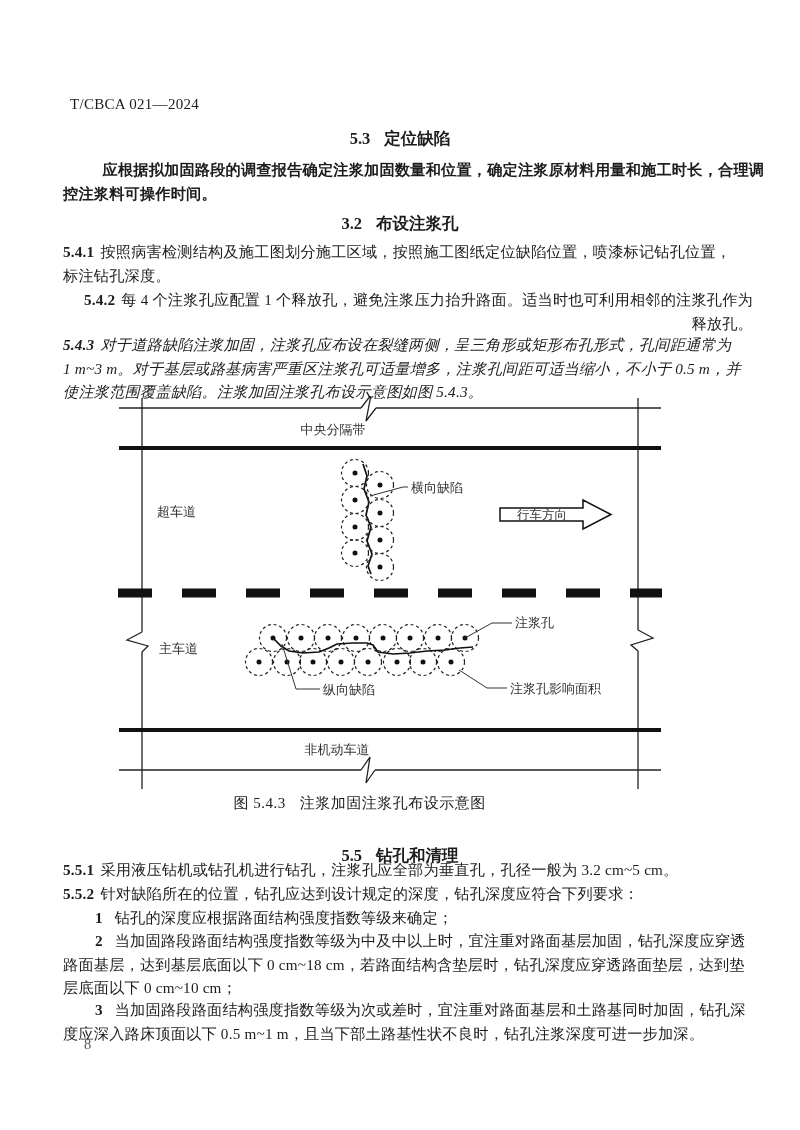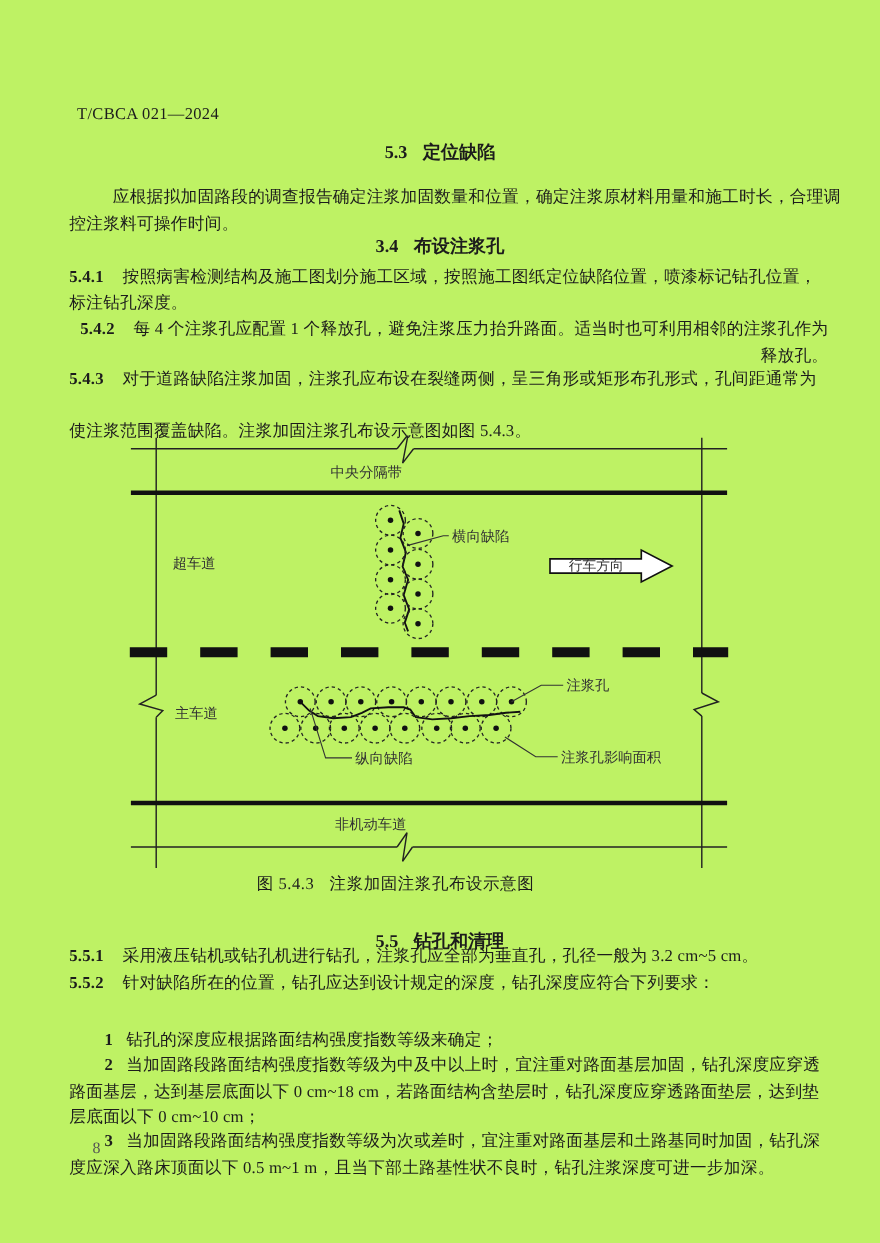--- a/index.html
+++ b/index.html
@@ -1,40 +1,40 @@
 <!DOCTYPE html>
 <html><head>
 <meta charset="utf-8">
 <style>
   html,body{margin:0;padding:0;background:#888;}
   .page{
     position:relative;
     width:800px;height:1130px;
-    background:#bef264;
+    background:#ffffff;
     font-family:"Liberation Serif","DejaVu Serif",serif;
     color:#1c1c1c;
     overflow:hidden;
   }
   .abs{position:absolute;}
   .doc-header{left:70px;top:96px;font-size:15px;letter-spacing:.3px;}
   .sec-head{
     left:0;top:0;width:800px;text-align:center;
     font-size:16.5px;font-weight:bold;
   }
   .sec-head .hnum{margin-right:14px;}
   .body-text{
     left:63px;width:690px;
     font-size:15.2px;line-height:23.6px;
     letter-spacing:.2px;
   }
   .body-text span.ln{white-space:nowrap;}
-  .cnum{font-weight:bold;margin-right:17px;}
+  .cnum{font-weight:bold;margin-right:6px;}
   .inum{font-weight:bold;margin-right:12px;}
   .indented{text-indent:2.6em;}
-  .item{text-indent:2.1em;margin-top:28px;}
+  .item{text-indent:2.1em;}
   .fig-caption{
     left:0;top:794px;width:719px;text-align:center;
     font-size:15px;letter-spacing:.5px;
   }
   .fig-caption .cap-num{margin-right:14px;}
   .page-number{left:84px;top:1036px;font-size:14.5px;color:#555;}
   svg text{
     font-family:"Liberation Serif","DejaVu Serif",serif;
     font-size:13px;fill:#333;
   }
@@ -44,42 +44,42 @@
 <body>
 
 <div class="page">
 
   <div class="abs doc-header">T/CBCA 021—2024</div>
 
   <div class="abs sec-head" style="top:128px;">
     <span class="hnum">5.3</span><span>定位缺陷</span>
   </div>
 
-  <div class="abs body-text indented" style="top:168px;">
+  <div class="abs body-text indented" style="top:158px;font-weight:bold;">
     <span class="ln">应根据拟加固路段的调查报告确定注浆加固数量和位置，确定注浆原材料用量和施工时长，合理调</span><br>
     <span class="ln">控注浆料可操作时间。</span>
   </div>
 
   <div class="abs sec-head" style="top:213px;">
-    <span class="hnum">3.4</span><span>布设注浆孔</span>
+    <span class="hnum">3.2</span><span>布设注浆孔</span>
   </div>
 
   <div class="abs body-text" style="top:240px;">
     <b class="cnum">5.4.1</b><span class="ln">按照病害检测结构及施工图划分施工区域，按照施工图纸定位缺陷位置，喷漆标记钻孔位置，</span><br>
     <span class="ln">标注钻孔深度。</span>
   </div>
 
   <div class="abs body-text" style="top:288px;text-align:right;">
     <b class="cnum">5.4.2</b><span class="ln">每 4 个注浆孔应配置 1 个释放孔，避免注浆压力抬升路面。适当时也可利用相邻的注浆孔作为</span><br>
     <span class="ln">释放孔。</span>
   </div>
 
-  <div class="abs body-text" style="top:333px;">
+  <div class="abs body-text" style="top:333px;font-style:italic;">
     <b class="cnum">5.4.3</b><span class="ln">对于道路缺陷注浆加固，注浆孔应布设在裂缝两侧，呈三角形或矩形布孔形式，孔间距通常为</span><br>
-    <br>
+    <span class="ln">1 m~3 m。对于基层或路基病害严重区注浆孔可适量增多，注浆孔间距可适当缩小，不小于 0.5 m，并</span><br>
     <span class="ln">使注浆范围覆盖缺陷。注浆加固注浆孔布设示意图如图 5.4.3。</span>
   </div>
 
   <svg class="abs" style="left:115px;top:396px;" width="550" height="396" viewBox="0 0 550 396">
 
     <g stroke="#222" fill="none" stroke-width="1.3">
       <line x1="4" y1="12" x2="246" y2="12"></line>
       <polyline points="246,12 256,-1 251,25 261,12"></polyline>
       <line x1="261" y1="12" x2="546" y2="12"></line>
     </g>

